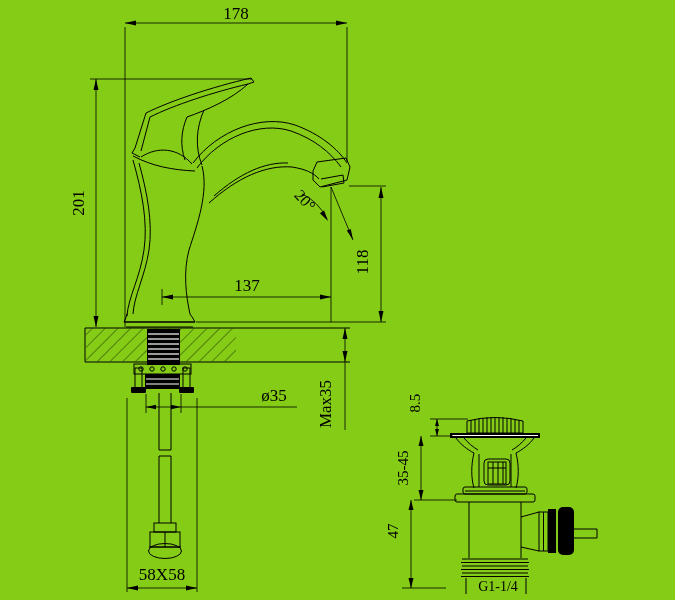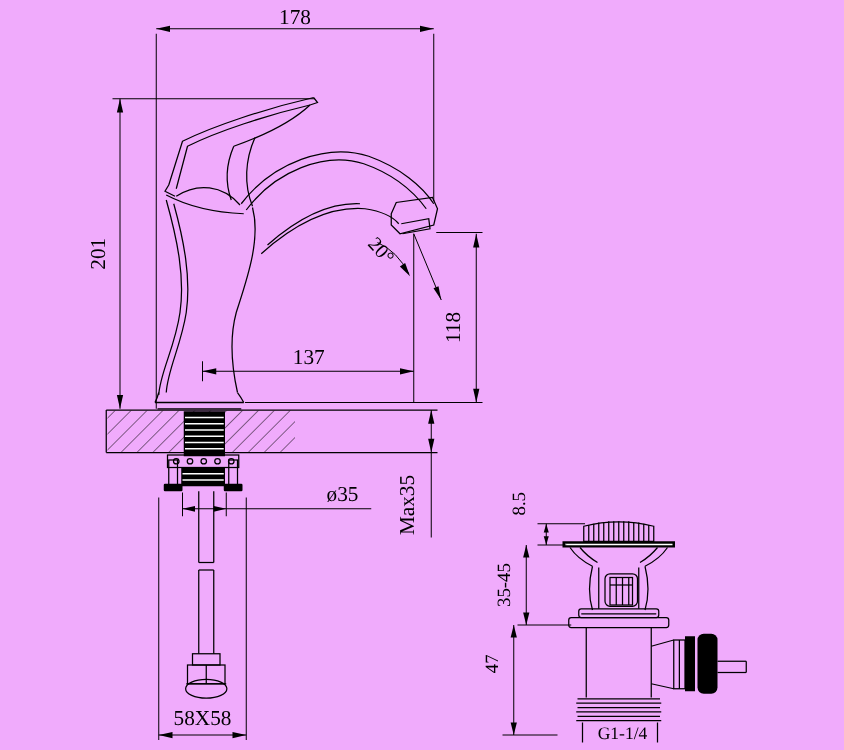--- a/index.html
+++ b/index.html
@@ -1,16 +1,16 @@
 <!DOCTYPE html>
 <html><head>
 <meta charset="utf-8">
 <style>
   html,body{margin:0;padding:0;background:#fff;}
-  .page{position:relative;width:675px;height:600px;background:#f0abfc;overflow:hidden;
+  .page{position:relative;width:675px;height:600px;background:#84cc16;overflow:hidden;
         font-family:"Liberation Serif","DejaVu Serif",serif;}
   svg{display:block}
   svg .ln{stroke:#000;fill:none;stroke-width:1;}
   svg .thin{stroke:#000;fill:none;stroke-width:0.8;}
   svg .thick{stroke:#000;fill:none;stroke-width:1.3;}
   svg .solid{fill:#000;stroke:none;}
   svg .wline{stroke:#fff;fill:none;stroke-width:1.2;}
   svg .arrow{fill:#000;stroke:none;}
   svg text{fill:#000;font-family:"Liberation Serif","DejaVu Serif",serif;}
   .t17{font-size:17px;} .t16{font-size:16px;} .t15{font-size:15px;} .t14{font-size:14px;}

